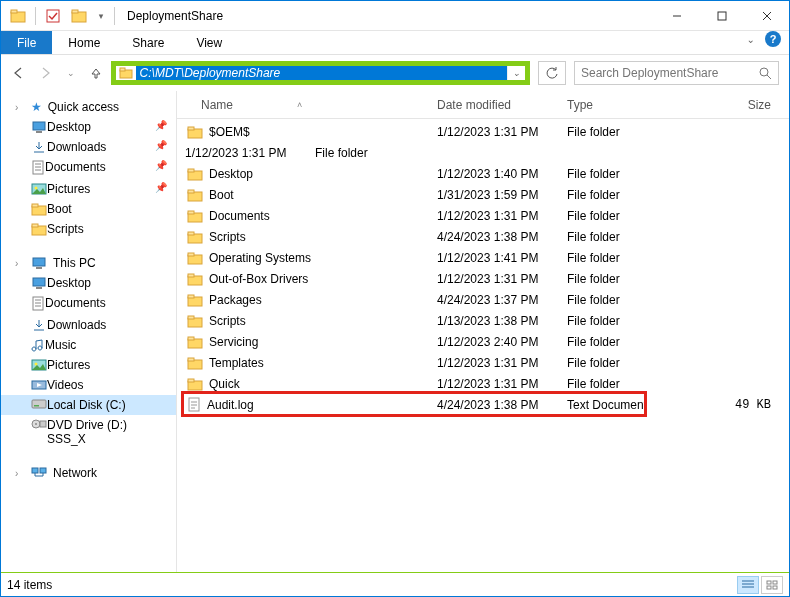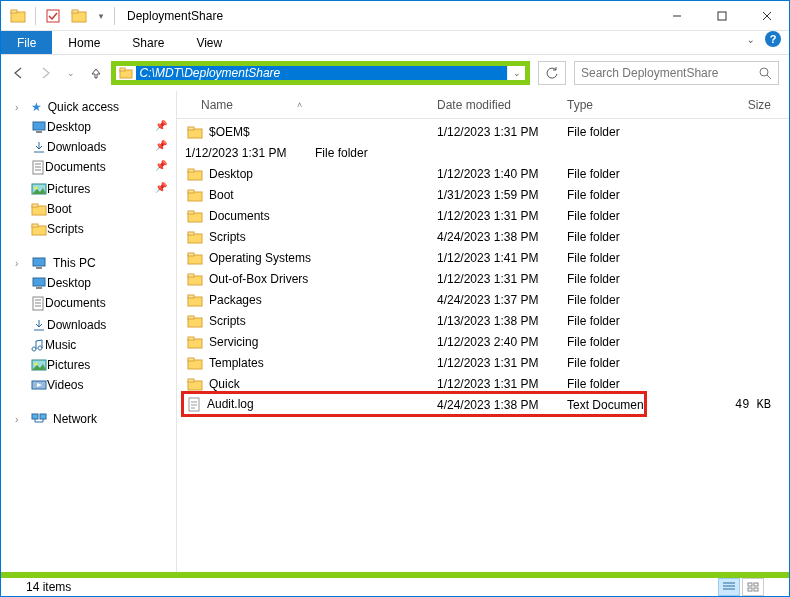--- a/index.html
+++ b/index.html
@@ -51,29 +51,29 @@
   .headers { display:flex; border-bottom:1px solid #e5e5e5; height:28px; align-items:center; color:#555; }
   .col { padding:0 8px; display:flex; align-items:center; gap:4px; }
   .col-name { width:252px; padding-left:24px; }
   .col-date { width:130px; }
   .col-type { width:130px; }
   .col-size { width:90px; text-align:right; justify-content:flex-end; }
   .sort-ind { font-size:9px; color:#888; }
   .rows { flex:1; overflow-y:auto; position:relative; padding-top:2px; }
   .row { display:flex; height:21px; align-items:center; }
   .cell { padding:0 8px; white-space:nowrap; overflow:hidden; text-overflow:ellipsis; }
-  .cell-name { width:252px; display:flex; align-items:flex-start; gap:6px; padding-left:10px; }
+  .cell-name { width:252px; display:flex; align-items:center; gap:6px; padding-left:10px; }
   .cell-date { width:130px; }
   .cell-type { width:130px; }
   .cell-size { width:90px; text-align:right;font-family:Liberation Mono, monospace; }
 
   .highlight-box { position:absolute; border:3px solid #e2231a; pointer-events:none; }
 
   
-  .statusbar { height:24px; border-top:6px solid #84cc16; display:flex; align-items:center; padding:0 25px; justify-content:space-between; }
+  .statusbar { height:24px; border-top:1px solid #84cc16; display:flex; align-items:center; padding:0 6px; justify-content:space-between; }
   .view-toggles { display:flex; gap:2px; }
   .view-toggle { width:22px; height:18px; border:1px solid #ccc; display:flex; align-items:center; justify-content:center; }
   .view-toggle.active { background:#cce8ff; border-color:#99ccf0; }
 
   
   svg { display:block; }
 </style>
 </head>
 <body>
 
@@ -314,20 +314,39 @@
               <span>Pictures</span>
             </div>
             <div class="side-item">
               <span>
                 <svg width="16" height="14">
                   <rect x="1" y="3" width="14" height="8" fill="#9bd" stroke="#2a6aa0"></rect>
                   <path d="M6 5 L11 7 L6 9 Z" fill="#fff"></path>
                 </svg>
               </span>
               <span>Videos</span>
+            </div>
+            <div class="side-item selected">
+              <span>
+                <svg width="16" height="12">
+                  <rect x="1" y="2" width="14" height="8" rx="1" fill="#ccc" stroke="#888"></rect>
+                  <rect x="3" y="7" width="5" height="1.5" fill="#5a5"></rect>
+                </svg>
+              </span>
+              <span>Local Disk (C:)</span>
+            </div>
+            <div class="side-item">
+              <span>
+                <svg width="16" height="12">
+                  <circle cx="5" cy="6" r="4" fill="#ddd" stroke="#888"></circle>
+                  <circle cx="5" cy="6" r="1" fill="#888"></circle>
+                  <rect x="9" y="3" width="6" height="6" fill="#ccc" stroke="#888"></rect>
+                </svg>
+              </span>
+              <span>DVD Drive (D:) SSS_X</span>
             </div>
           </div>
       </div>
       <div class="side-group">
         <div class="side-head selectable">
           <span class="caret">›</span>
           <span>
               <svg width="16" height="14">
                 <rect x="1" y="2" width="6" height="5" fill="#5ab0e8" stroke="#2a6aa0"></rect>
                 <rect x="9" y="2" width="6" height="5" fill="#5ab0e8" stroke="#2a6aa0"></rect>

